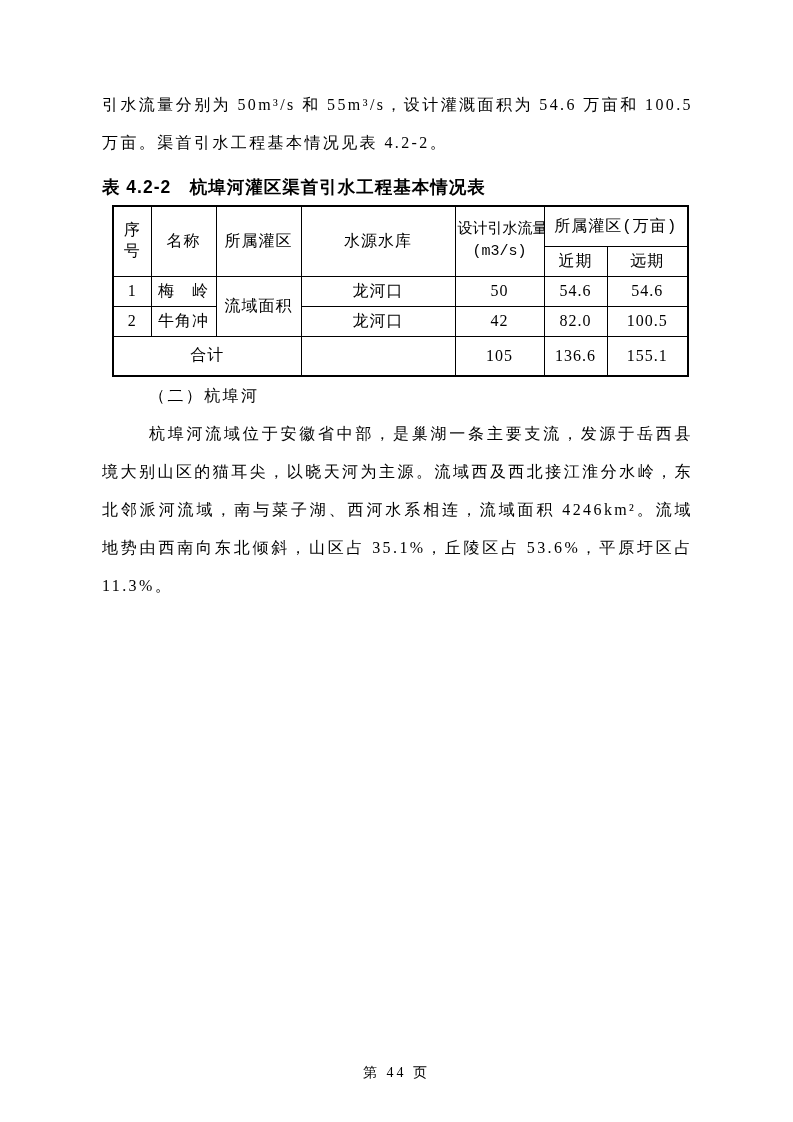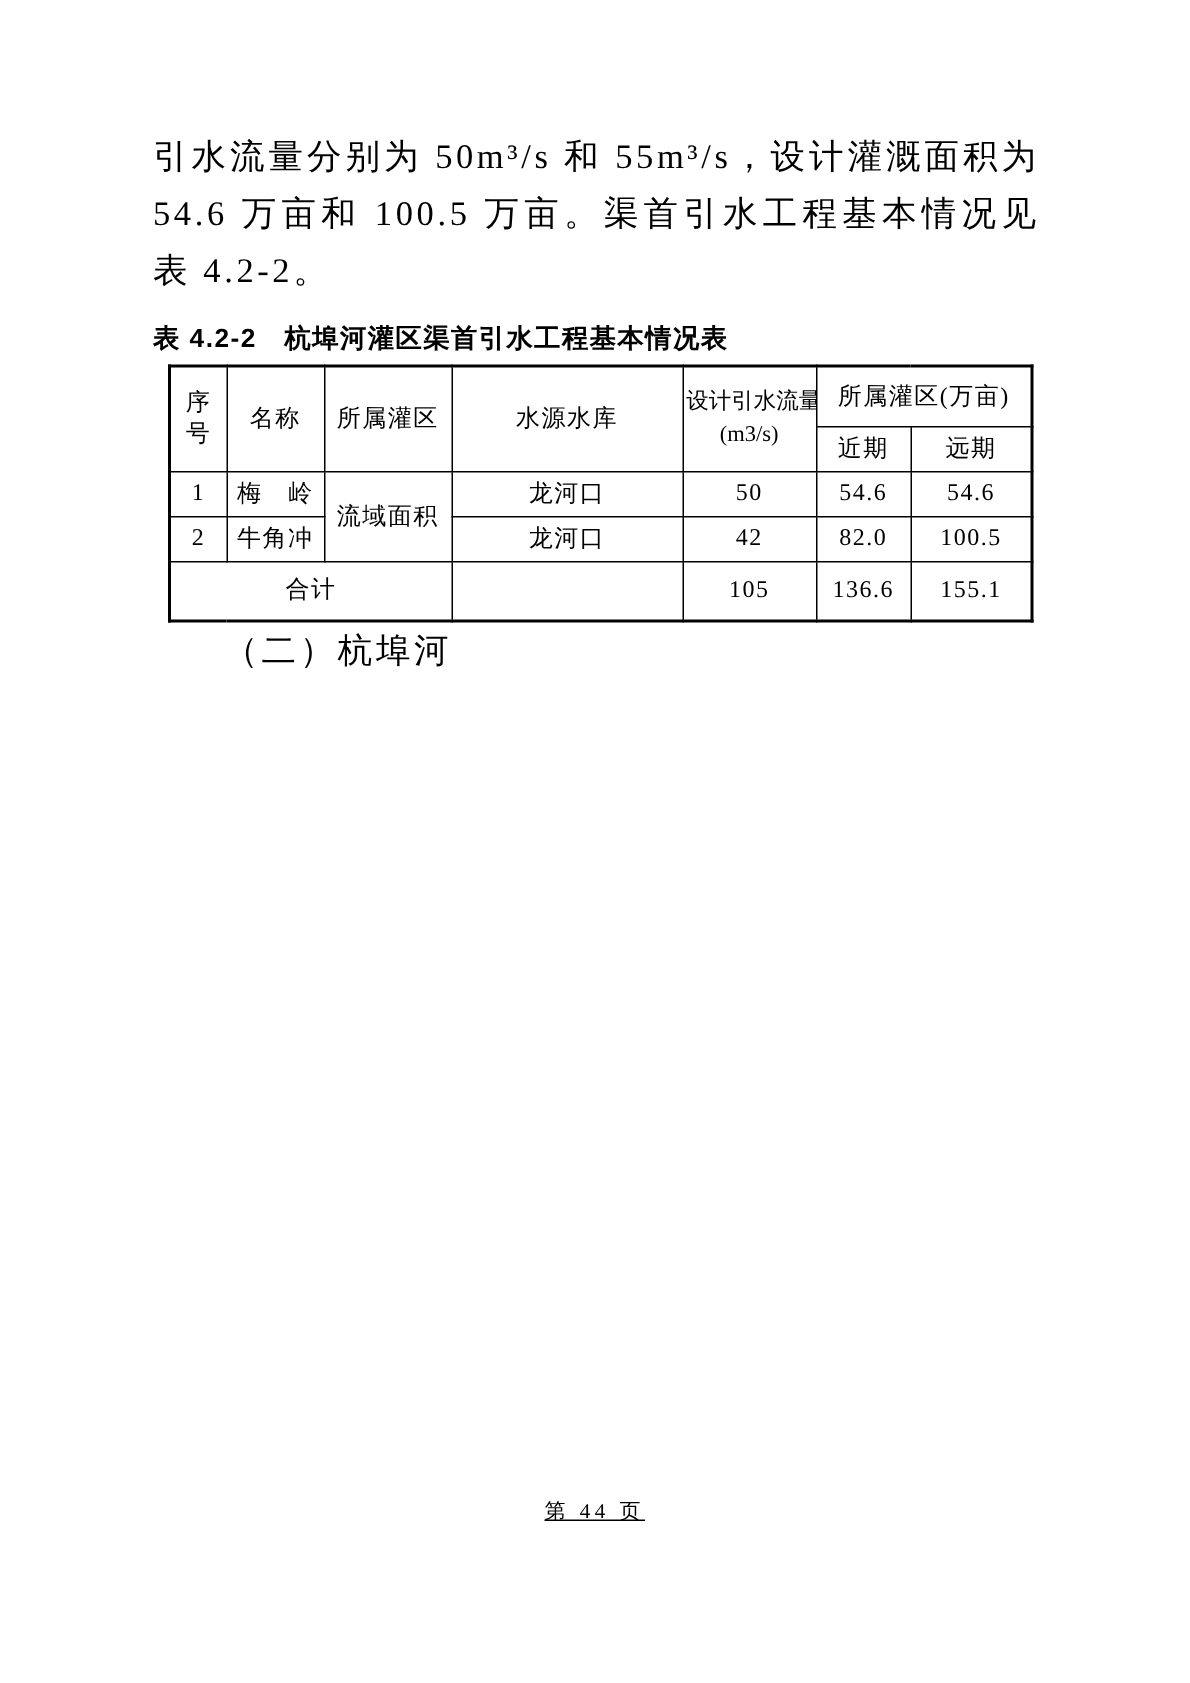--- a/index.html
+++ b/index.html
@@ -16,21 +16,21 @@
     overflow: hidden;
   }
   .content {
     position: absolute;
     left: 102px;
     top: 0;
     width: 591px;
   }
   .para {
     margin: 0;
-    font-size: 23px;
+    font-size: 16px;
     line-height: 38px;
     letter-spacing: 2.4px;
     text-align: justify;
     color: #000000;
   }
   .para.indent {
     text-indent: 47px;
   }
   .p-first {
     margin-top: 86px;
@@ -55,41 +55,40 @@
     font-size: 16px;
   }
   table.data td {
     border: 1px solid #000000;
     text-align: center;
     vertical-align: middle;
     padding: 0 2px;
     letter-spacing: 1px;
     overflow: hidden;
   }
-  tr.hrow1 { height: 40px; }
+  tr.hrow1 { height: 40px; font-family: Liberation Mono, monospace; }
   tr.hrow2 { height: 30px; }
   tr.brow  { height: 30px; }
   tr.trow  { height: 40px; }
   .flow-head div {
     line-height: 22px;
     letter-spacing: 0;
     font-size: 15px;
     white-space: nowrap;
   }
   .num-cell { letter-spacing: 0.5px; }
   .page-footer {
     position: absolute;
-    top: 999px;
+    top: 1064px;
     left: 0;
     width: 793px;
     text-align: center;
     font-size: 14px;
     letter-spacing: 3px;
     color: #000000;
-    text-decoration: underline;
   }
 </style>
 </head>
 <body>
 
 <div class="content">
 
   <p class="para p-first">引水流量分别为 50m³/s 和 55m³/s，设计灌溉面积为 54.6 万亩和 100.5 万亩。渠首引水工程基本情况见表 4.2-2。</p>
 
   <div class="table-title">表 4.2-2　杭埠河灌区渠首引水工程基本情况表</div>
@@ -143,17 +142,18 @@
       <td class="num-cell">105</td>
       <td class="num-cell">136.6</td>
       <td class="num-cell">155.1</td>
     </tr>
   </tbody>
     </table>
 
 
   <p class="para indent">（二）杭埠河</p>
 
+  <p class="para indent">杭埠河流域位于安徽省中部，是巢湖一条主要支流，发源于岳西县境大别山区的猫耳尖，以晓天河为主源。流域西及西北接江淮分水岭，东北邻派河流域，南与菜子湖、西河水系相连，流域面积 4246km²。流域地势由西南向东北倾斜，山区占 35.1%，丘陵区占 53.6%，平原圩区占 11.3%。</p>
 
 
 </div>
 
 <div class="page-footer">第 44 页</div>
 
 </body></html>

